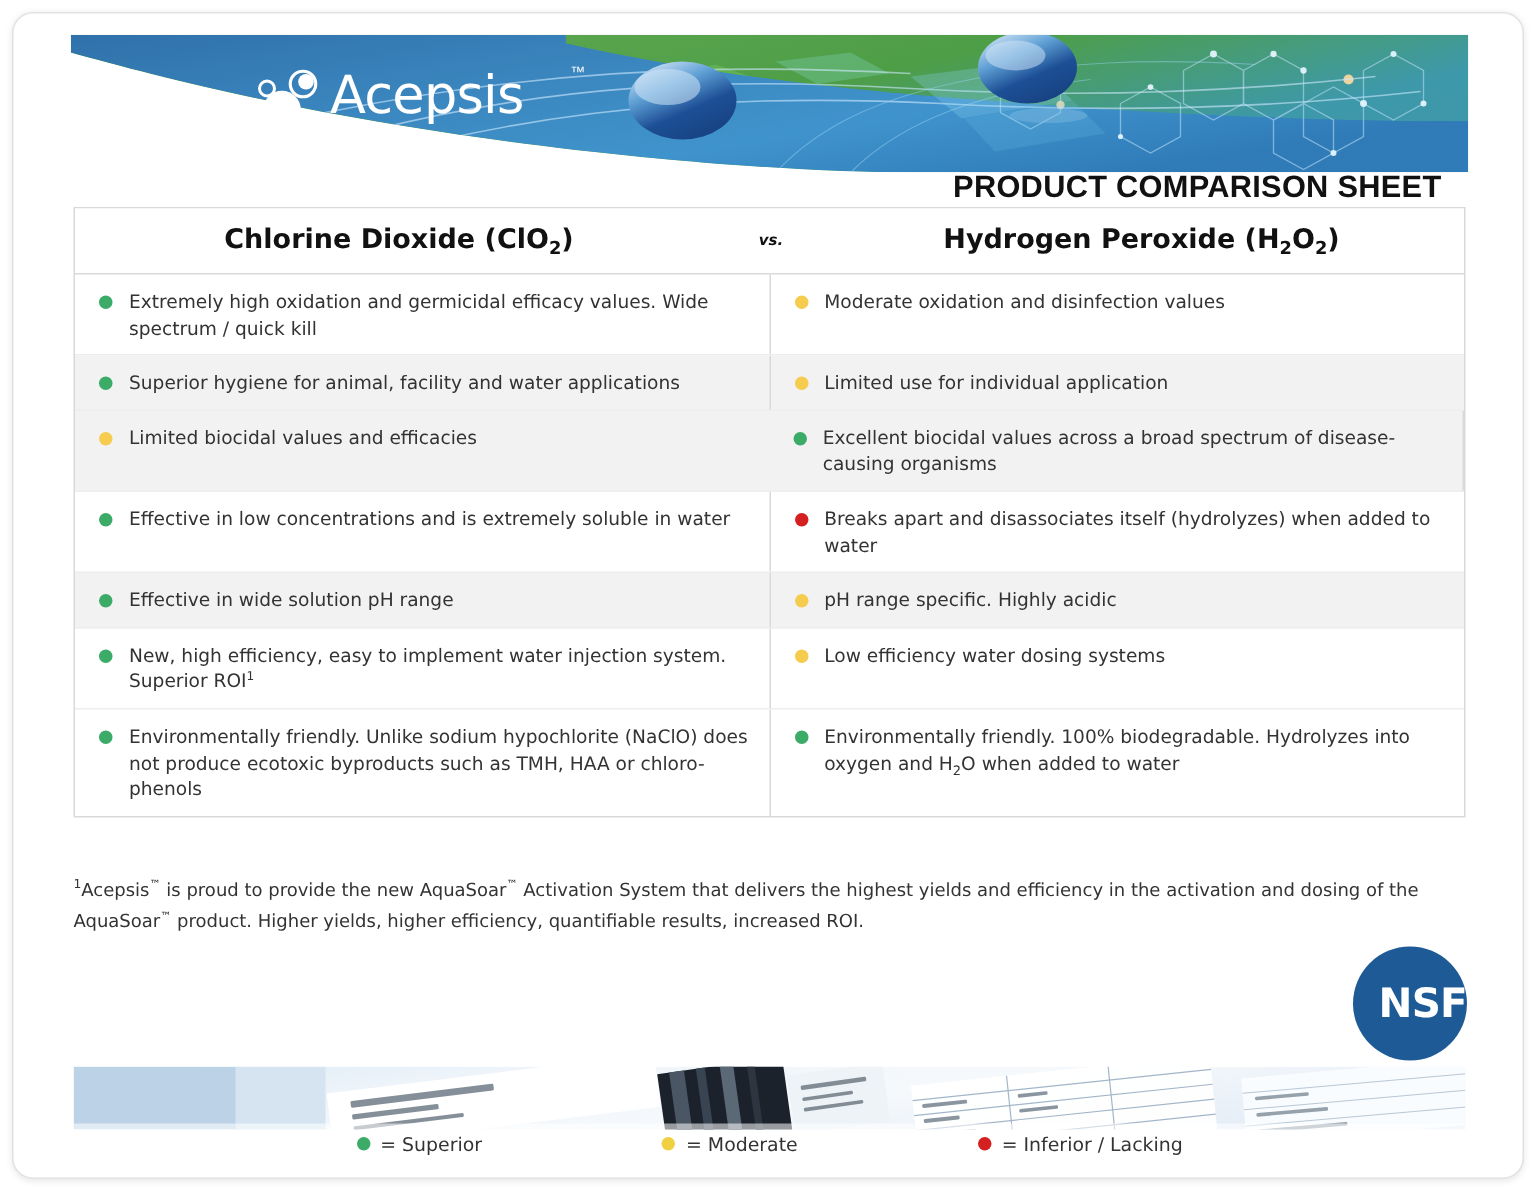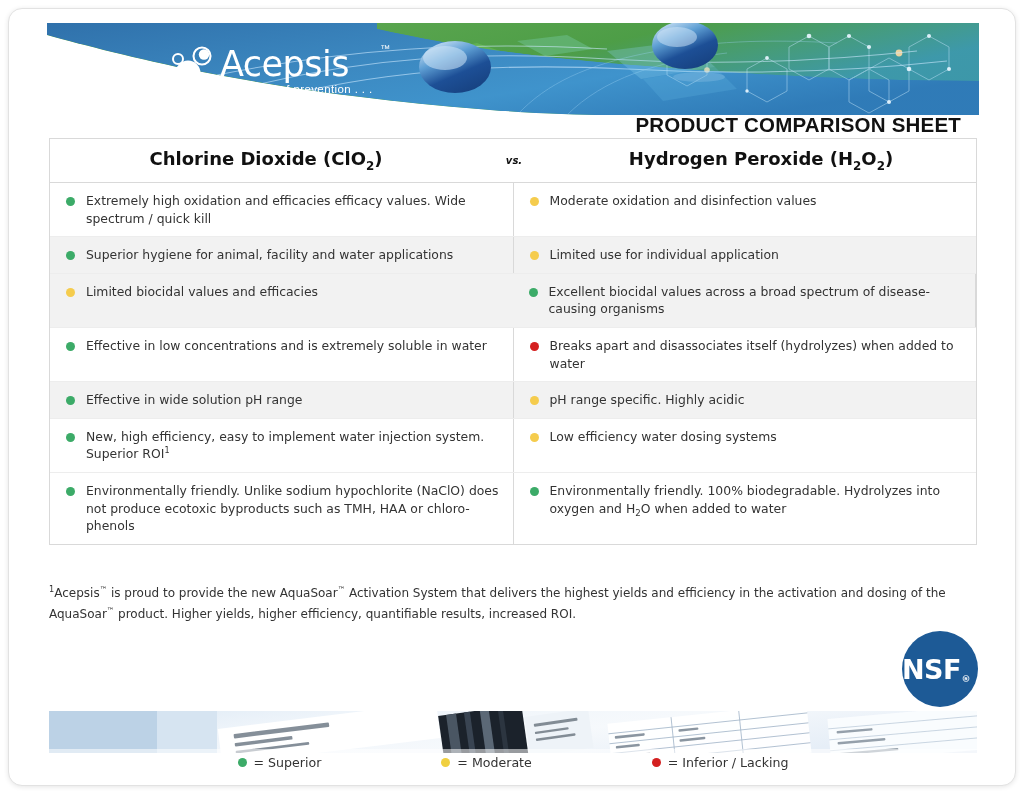--- a/index.html
+++ b/index.html
@@ -60,21 +60,21 @@
     right: -17px;
     font-size: 10px;
     color: #ffffff;
     font-family: "Liberation Sans", sans-serif;
   }
   .logo-tagline {
     font-family: "Liberation Sans", sans-serif;
     font-size: 11.5px;
     color: #ffffff;
     letter-spacing: 0.4px;
-    margin-top: 1px;
+    margin-top: 12px;
     padding-left: 4px;
   }
 
   
   .sheet-title {
     position: absolute;
     right: 54px;
     top: 104px;
     font-family: "Liberation Sans", sans-serif;
     font-size: 20.5px;
@@ -169,21 +169,21 @@
   .nsf {
     position: absolute;
     left: 893px;
     top: 622px;
     width: 76px;
     height: 76px;
     border-radius: 50%;
     background: #1d5a96;
     display: flex;
     align-items: center;
-    justify-content: flex-start;
+    justify-content: flex-end;
   }
   .nsf-text {
     position: relative;
     font-family: "DejaVu Sans", sans-serif;
     font-size: 27px;
     font-weight: bold;
     color: #ffffff;
     letter-spacing: -0.5px;
   }
   .nsf-reg {
@@ -353,21 +353,21 @@
       </div>
       <div class="th th-vs">vs.</div>
       <div class="th th-right">
         <span>Hydrogen Peroxide (H</span><sub>2</sub><span>O</span><sub>2</sub><span>)</span>
       </div>
     </div>
 
     <div class="row">
       <div class="cell cell-left">
         <span class="dot green"></span>
-        <span class="cell-text">Extremely high oxidation and efficacies efficacy values. Wide spectrum / quick kill</span>
+        <span class="cell-text">Extremely high oxidation and germicidal efficacy values. Wide spectrum / quick kill</span>
       </div>
       <div class="cell cell-right">
         <span class="dot yellow"></span>
         <span class="cell-text">Moderate oxidation and disinfection values</span>
       </div>
     </div>
 
     <div class="row shaded">
       <div class="cell cell-left">
         <span class="dot green"></span>

